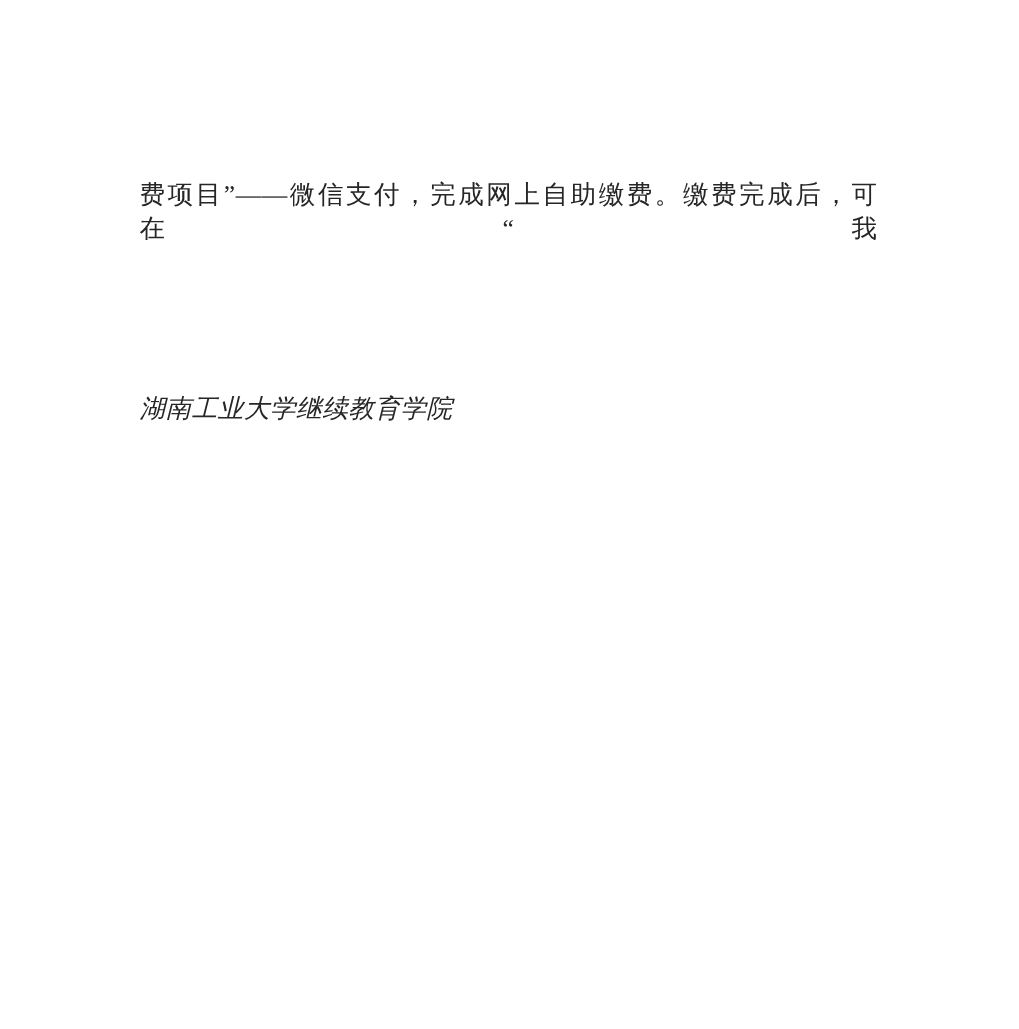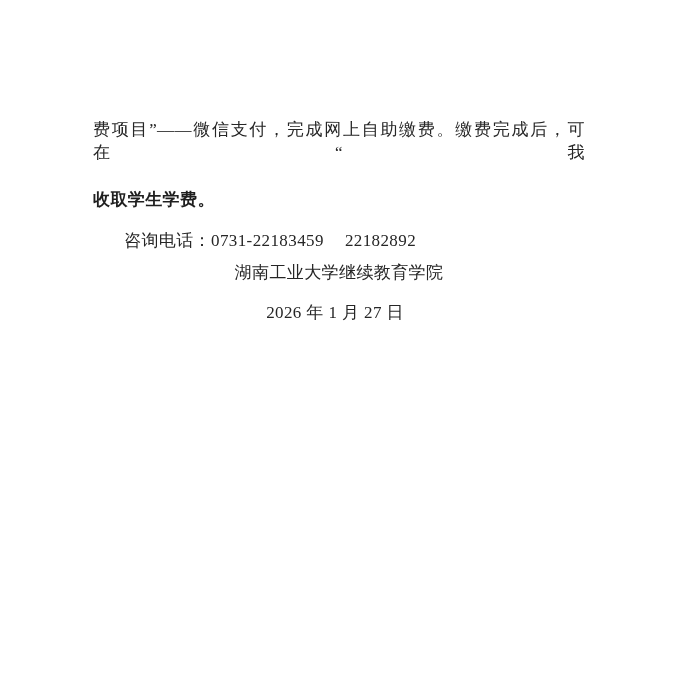--- a/index.html
+++ b/index.html
@@ -40,39 +40,35 @@
   }
   .contact {
     padding-left: 31px;
     width: 461px;
   }
   .phone-gap {
     display: inline-block;
     width: 21px;
   }
   .right {
-    text-align: center;
+    text-align: left;
+    font-style: italic;
   }
   .date {
     width: 484px;
     padding-right: 8px;
   }
 </style>
 </head>
 <body>
 
 <div class="page">
 
   <div class="doc-line justify-line" style="top: 82px; margin-top: 36px;">费项目”——微信支付，完成网上自助缴费。缴费完成后，可在“我</div>
 
 
 
-  <div class="doc-line bold" style="top: 188px;">收取学生学费。</div>
 
-  <div class="doc-line contact" style="top: 229px;">
-    <span>咨询电话：</span><span>0731-22183459</span><span class="phone-gap"></span><span>22182892</span>
-  </div>
 
   <div class="doc-line right" style="top: 261px;">湖南工业大学继续教育学院</div>
 
-  <div class="doc-line right date" style="top: 301px;">2026 年 1 月 27 日</div>
 
 </div>
 
 </body></html>

